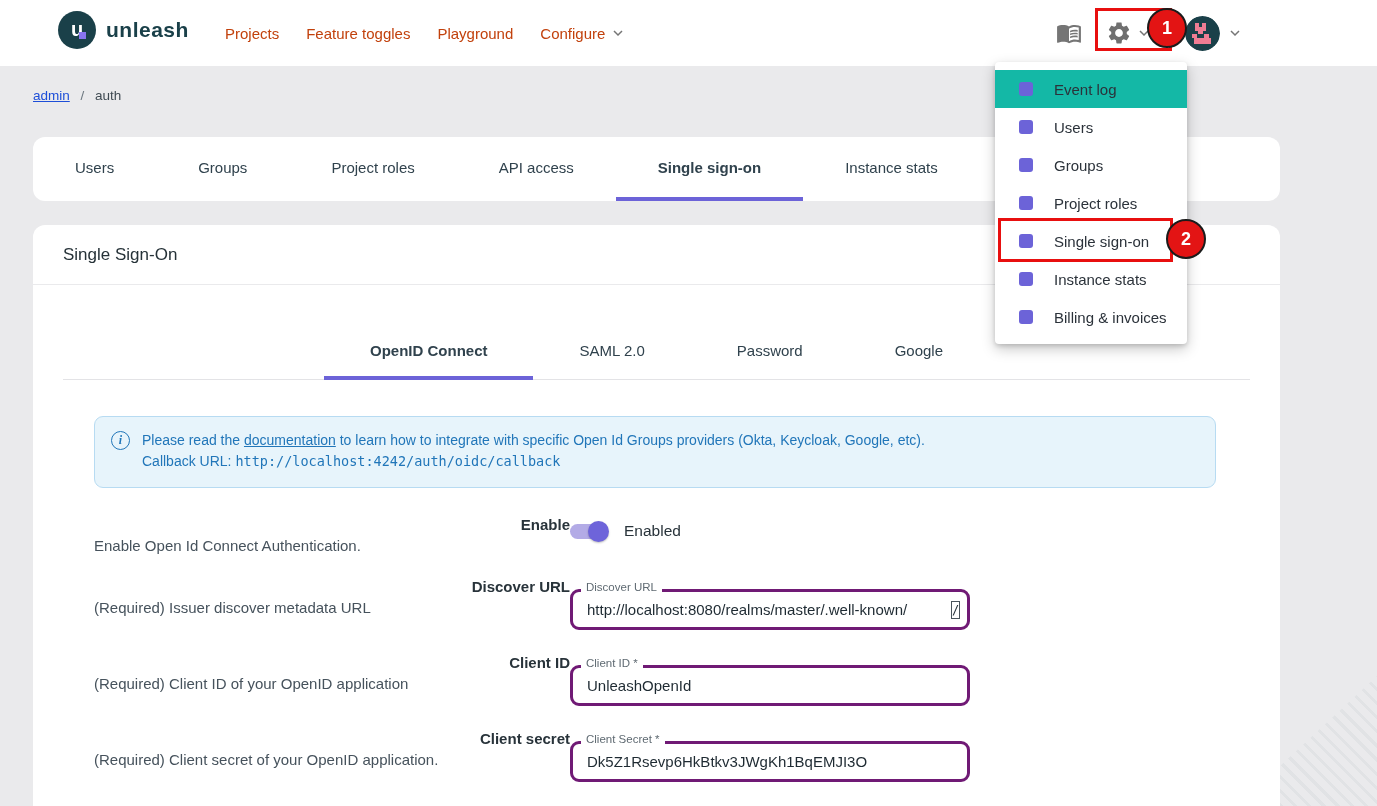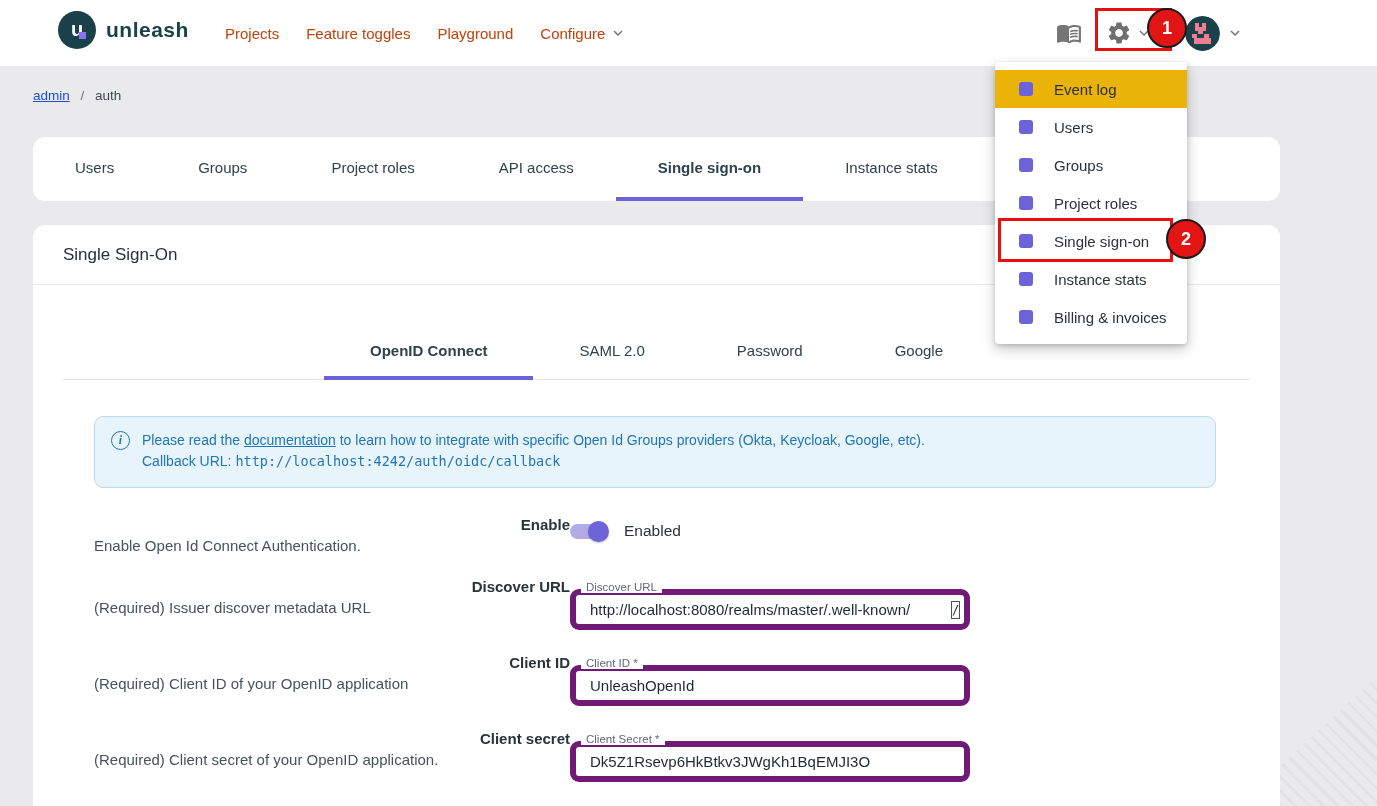--- a/index.html
+++ b/index.html
@@ -69,37 +69,37 @@
   .form-desc { font-size:15px; color:#46525c; }
   .form-control { position:relative; }
 
   .switch-wrap { display:flex; align-items:center; gap:18px; margin-top:6px; }
   .switch { position:relative; width:36px; height:15px; border-radius:8px; background:#b3abe6; cursor:pointer; }
   .switch-thumb { position:absolute; right:-3px; top:-3px; width:21px; height:21px;
     border-radius:50%; background:#6e64da; box-shadow:0 1px 2px rgba(0,0,0,.25); }
   .switch-label { font-size:15.5px; color:#28333a; }
 
   .field { position:relative; width:400px; margin-top:11px; }
-  .field input { width:400px; height:41px; border:6px solid #701a75; border-radius:9px;
+  .field input { width:400px; height:41px; border:3px solid #701a75; border-radius:9px;
     padding:0 14px; font-size:15px; color:#1e2a32; background:#fff; outline:none;
     font-family:"Liberation Sans","DejaVu Sans",sans-serif; text-overflow:clip; }
   .field .flabel { position:absolute; top:-8px; left:11px; background:#fff; padding:0 5px;
     font-size:11.5px; color:#5f6a72; }
   .caret-box { position:absolute; right:10px; top:12px; width:9px; height:18px;
     border:1.4px solid #4a545c; background:#fff; font-size:12px; color:#1e2a32;
     display:flex; align-items:center; justify-content:center;
     font-family:"DejaVu Sans Mono",monospace; }
 
   
   .menu { position:absolute; left:995px; top:62px; width:192px; background:#fff;
     border-radius:4px; box-shadow:0 5px 14px rgba(0,0,0,.22), 0 2px 4px rgba(0,0,0,.14);
     padding:8px 0; z-index:20; }
   .menu-item { height:38px; display:flex; align-items:center; gap:21px; padding:0 0 0 24px;
     font-size:15px; color:#2b323a; cursor:pointer; }
-  .menu-item.highlighted { background:#eab308; }
+  .menu-item.highlighted { background:#14b8a6; }
   .menu-sq { width:14px; height:14px; border-radius:3px; background:#6c63d8; flex:0 0 auto; }
 
   
   .ann-rect { position:absolute; border:3px solid #e80f0f; z-index:30; pointer-events:none; }
   .ann-rect1 { left:1095px; top:8px; width:77px; height:43px; }
   .ann-rect2 { left:998px; top:218px; width:175px; height:44px; }
   .ann-badge { position:absolute; width:40px; height:40px; border-radius:50%; background:#e31414;
     border:2px solid #1b1b1b; color:#fff; font-weight:bold; font-size:18px;
     display:flex; align-items:center; justify-content:center; z-index:31; pointer-events:none; }
   .ann-badge1 { left:1147px; top:8px; }

